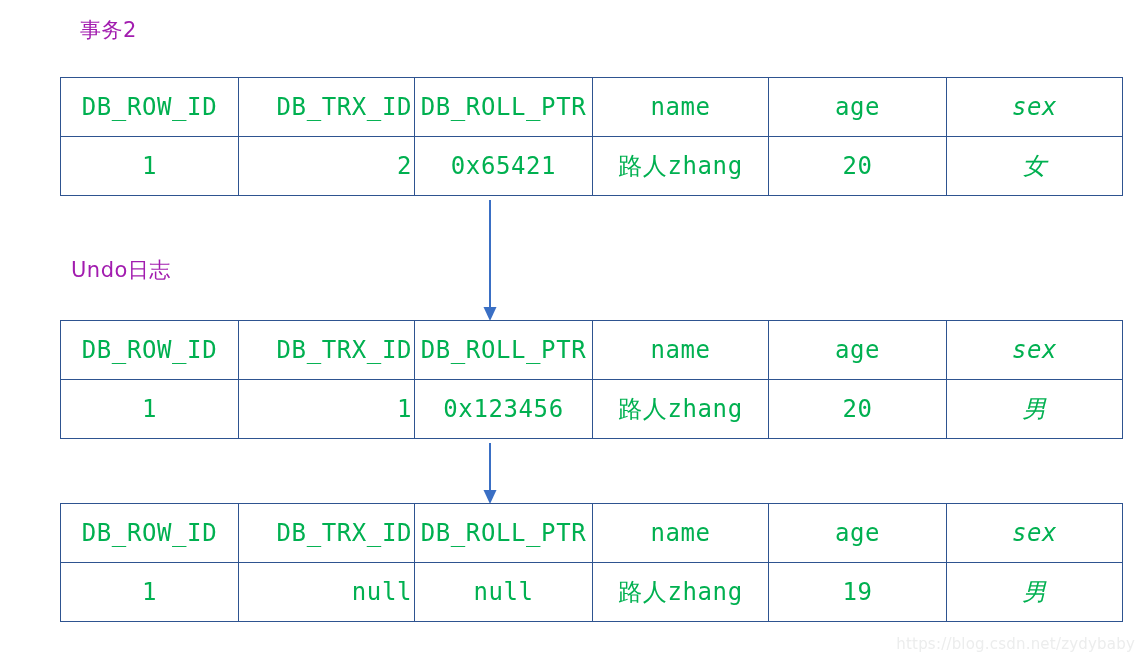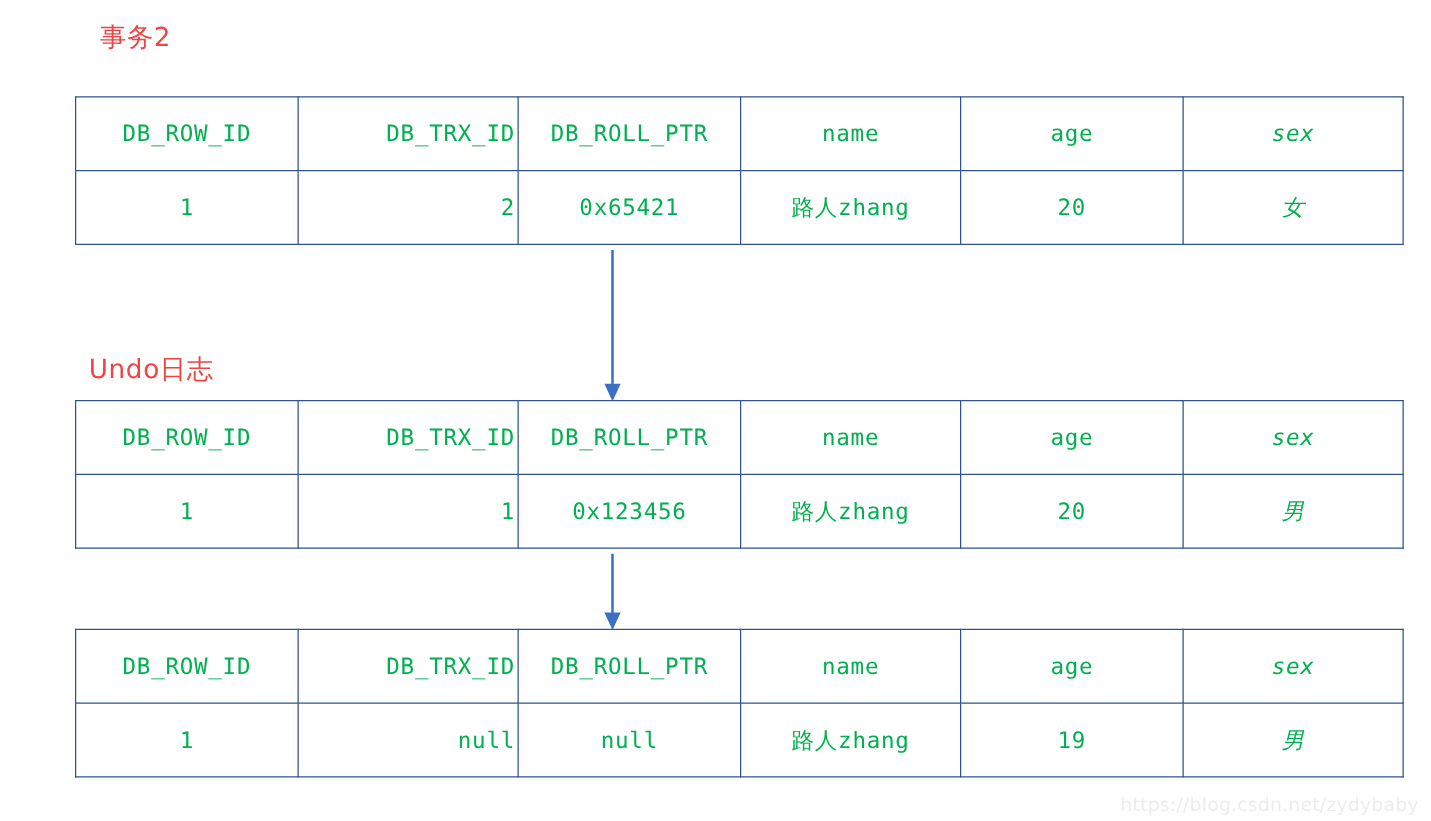--- a/index.html
+++ b/index.html
@@ -11,50 +11,50 @@
     width: 1145px;
     height: 657px;
     position: relative;
     overflow: hidden;
     font-family: "DejaVu Sans Mono", monospace;
   }
 
   
   .section-label {
     position: absolute;
-    color: #ef4444;
+    color: #a21caf;
     font-family: "DejaVu Sans", sans-serif;
     font-size: 21px;
     font-weight: 400;
     letter-spacing: 0.5px;
     white-space: nowrap;
   }
   #label-transaction { left: 80px; top: 16px; }
-  #label-undo-log    { left: 71px; top: 256px; margin-top: 25px; }
+  #label-undo-log    { left: 71px; top: 256px; }
 
   
   .mvcc-table {
     position: absolute;
     left: 60px;
     width: 1032px;
     border-collapse: collapse;
     table-layout: fixed;
   }
   #table-current  { top: 77px; }
   #table-undo-1   { top: 320px; }
   #table-undo-2   { top: 503px; }
 
   .mvcc-table td {
     border: 1.6px solid #2e5390;
     height: 58px;
     text-align: center;
     vertical-align: middle;
     color: #00b050;
     font-family: "DejaVu Sans Mono", monospace;
-    font-size: 18px;
+    font-size: 24px;
     letter-spacing: 0.6px;
     padding: 0 2px;
     white-space: nowrap;
   }
   .mvcc-table .col-rowid   { width: 173px; }
   .mvcc-table .col-trxid   { width: 171px; text-align: right; }
   .mvcc-table .col-rollptr { width: 173px; text-align: center; }
   .mvcc-table .col-name    { width: 171px; }
   .mvcc-table .col-age     { width: 173px; }
   .mvcc-table .col-sex     { width: 171px; font-style: italic; }

